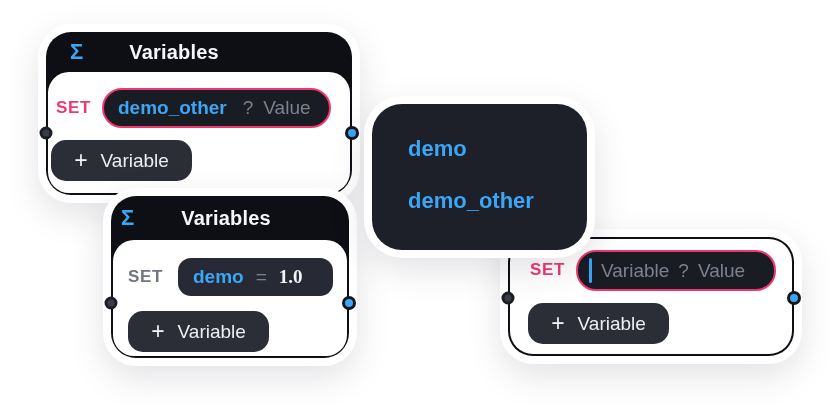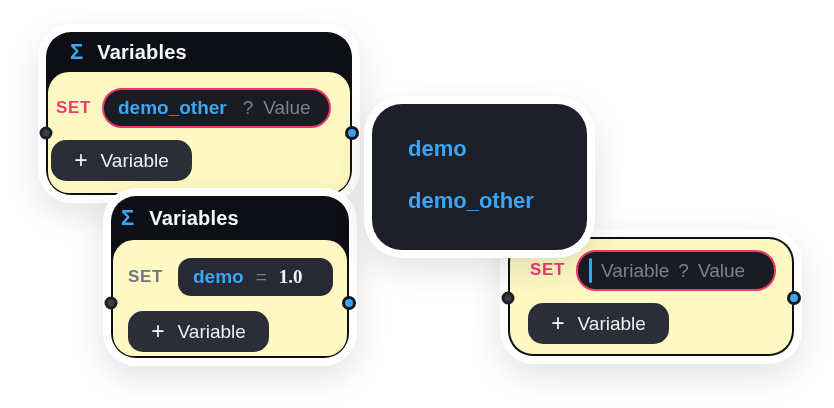--- a/index.html
+++ b/index.html
@@ -32,26 +32,27 @@
   .sigma {
     color: #3aa6f5;
     font-size: 22px;
     font-weight: bold;
     line-height: 1;
   }
   .node-title {
     font-size: 20px;
     font-weight: bold;
     letter-spacing: 0.2px;
+    margin-left: 32px;
   }
   .node-body {
     position: relative;
     flex: 1 1 auto;
     margin: 0 2px 2px 2px;
-    background: #fef9c3;
+    background: #ffffff;
     border-radius: 21px;
   }
 
   .set-label {
     position: absolute;
     font-size: 17px;
     font-weight: bold;
     letter-spacing: 0.6px;
     line-height: 40px;
   }

